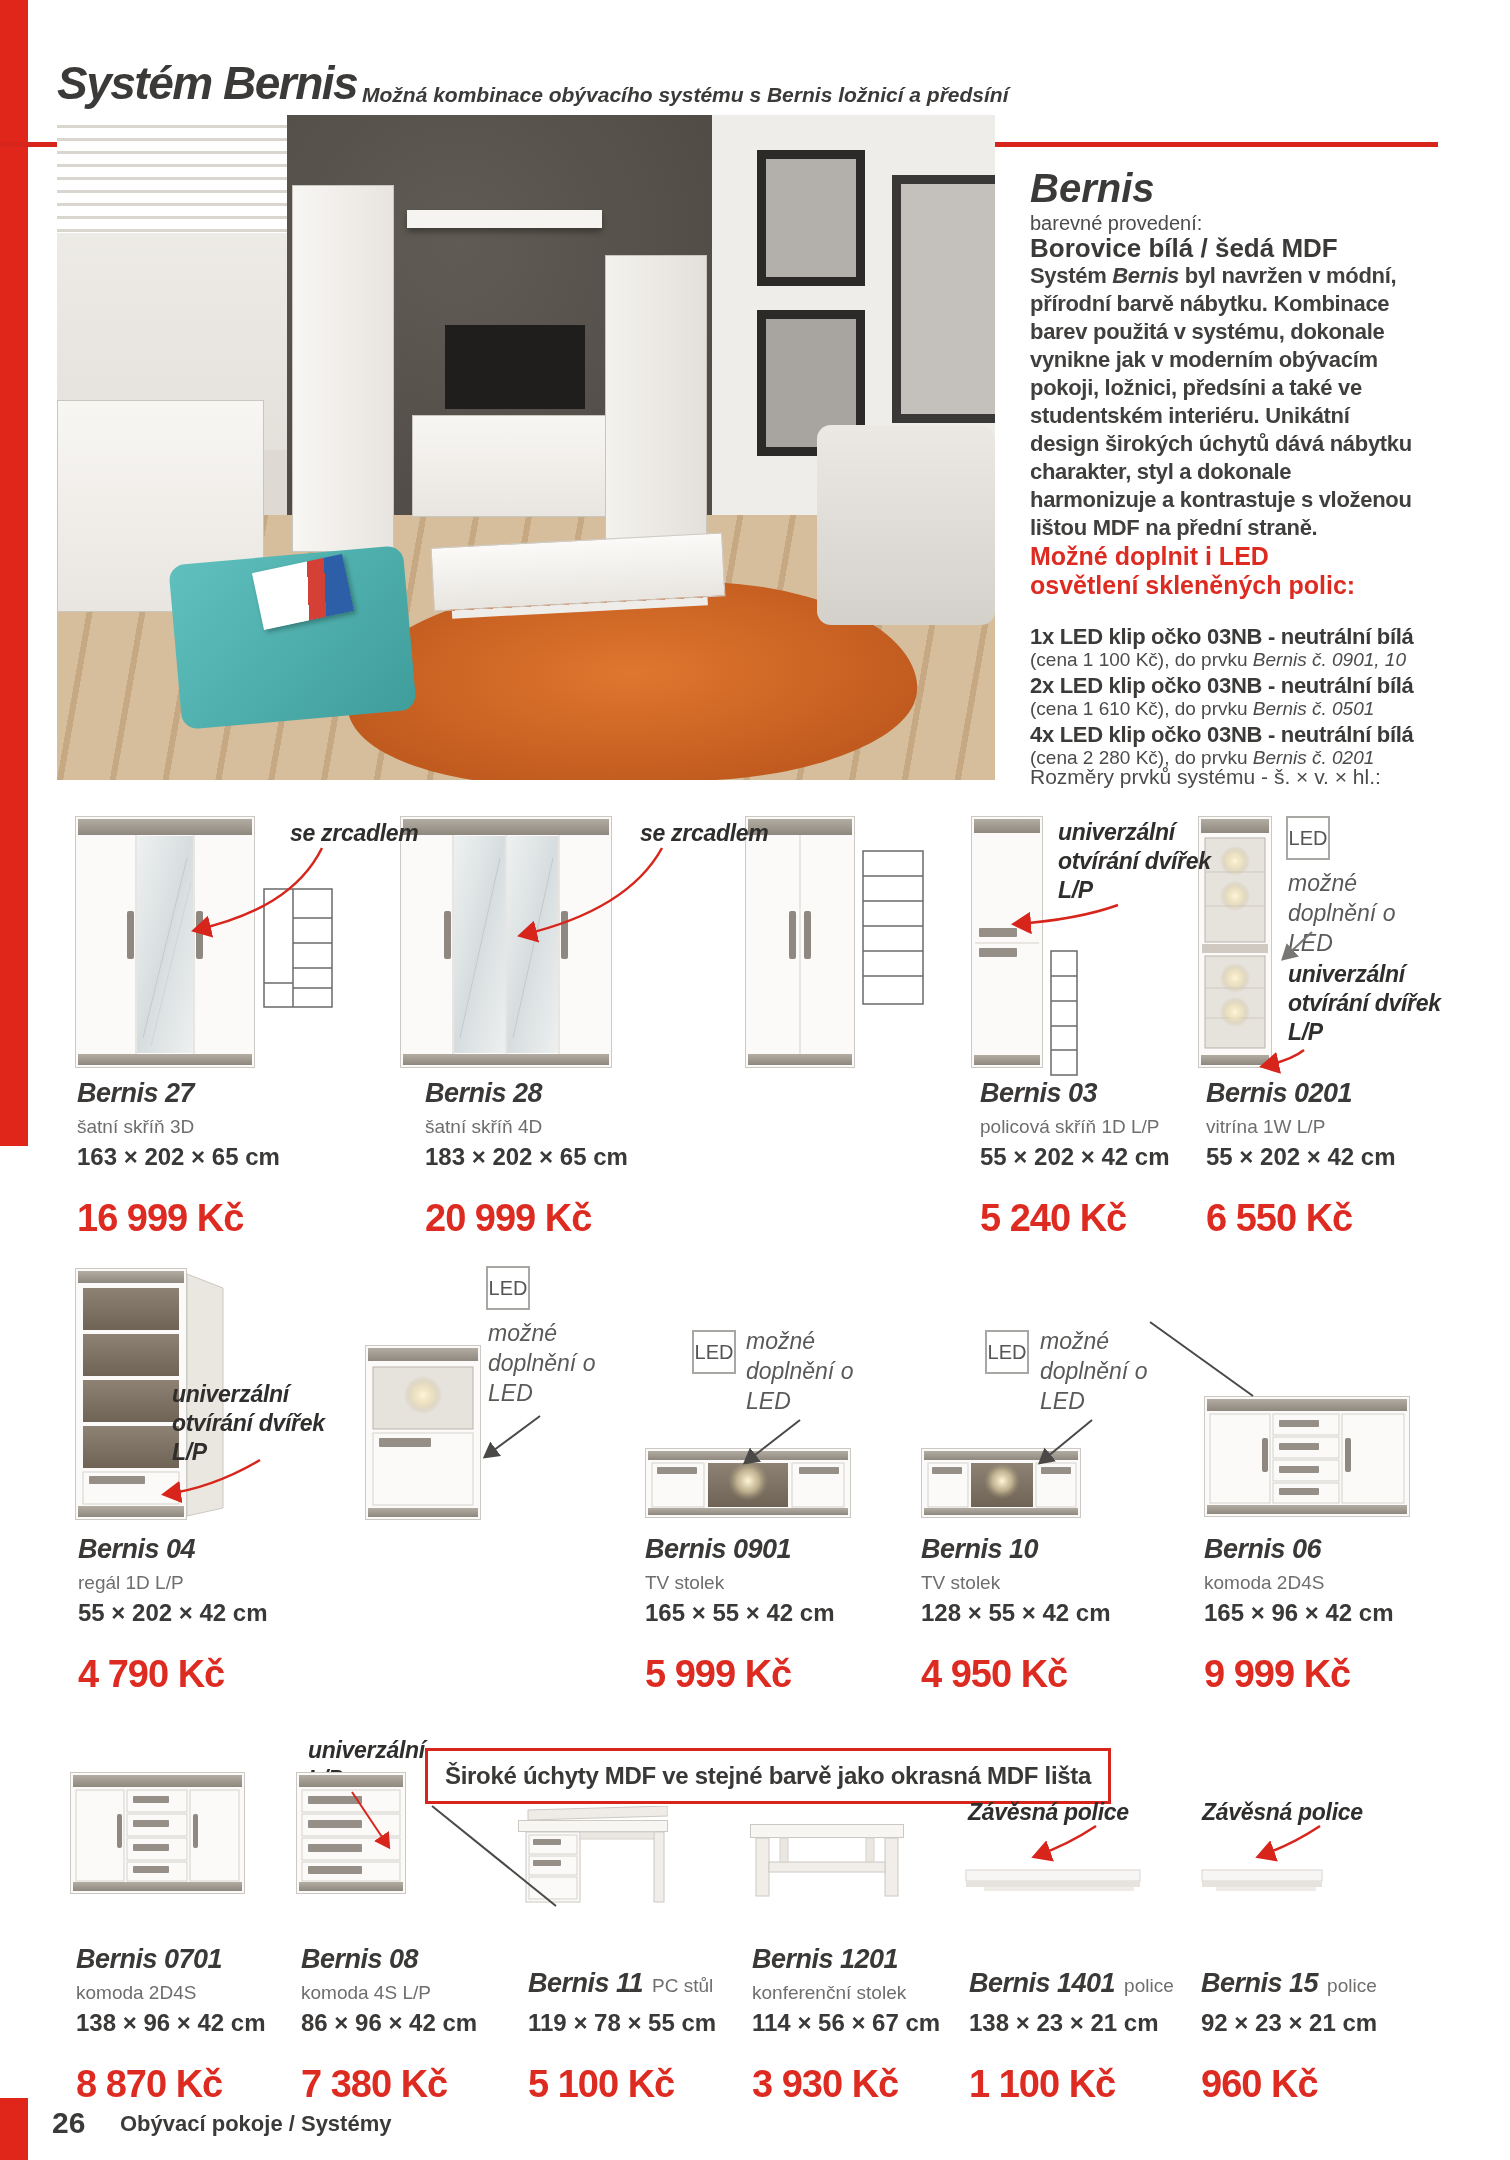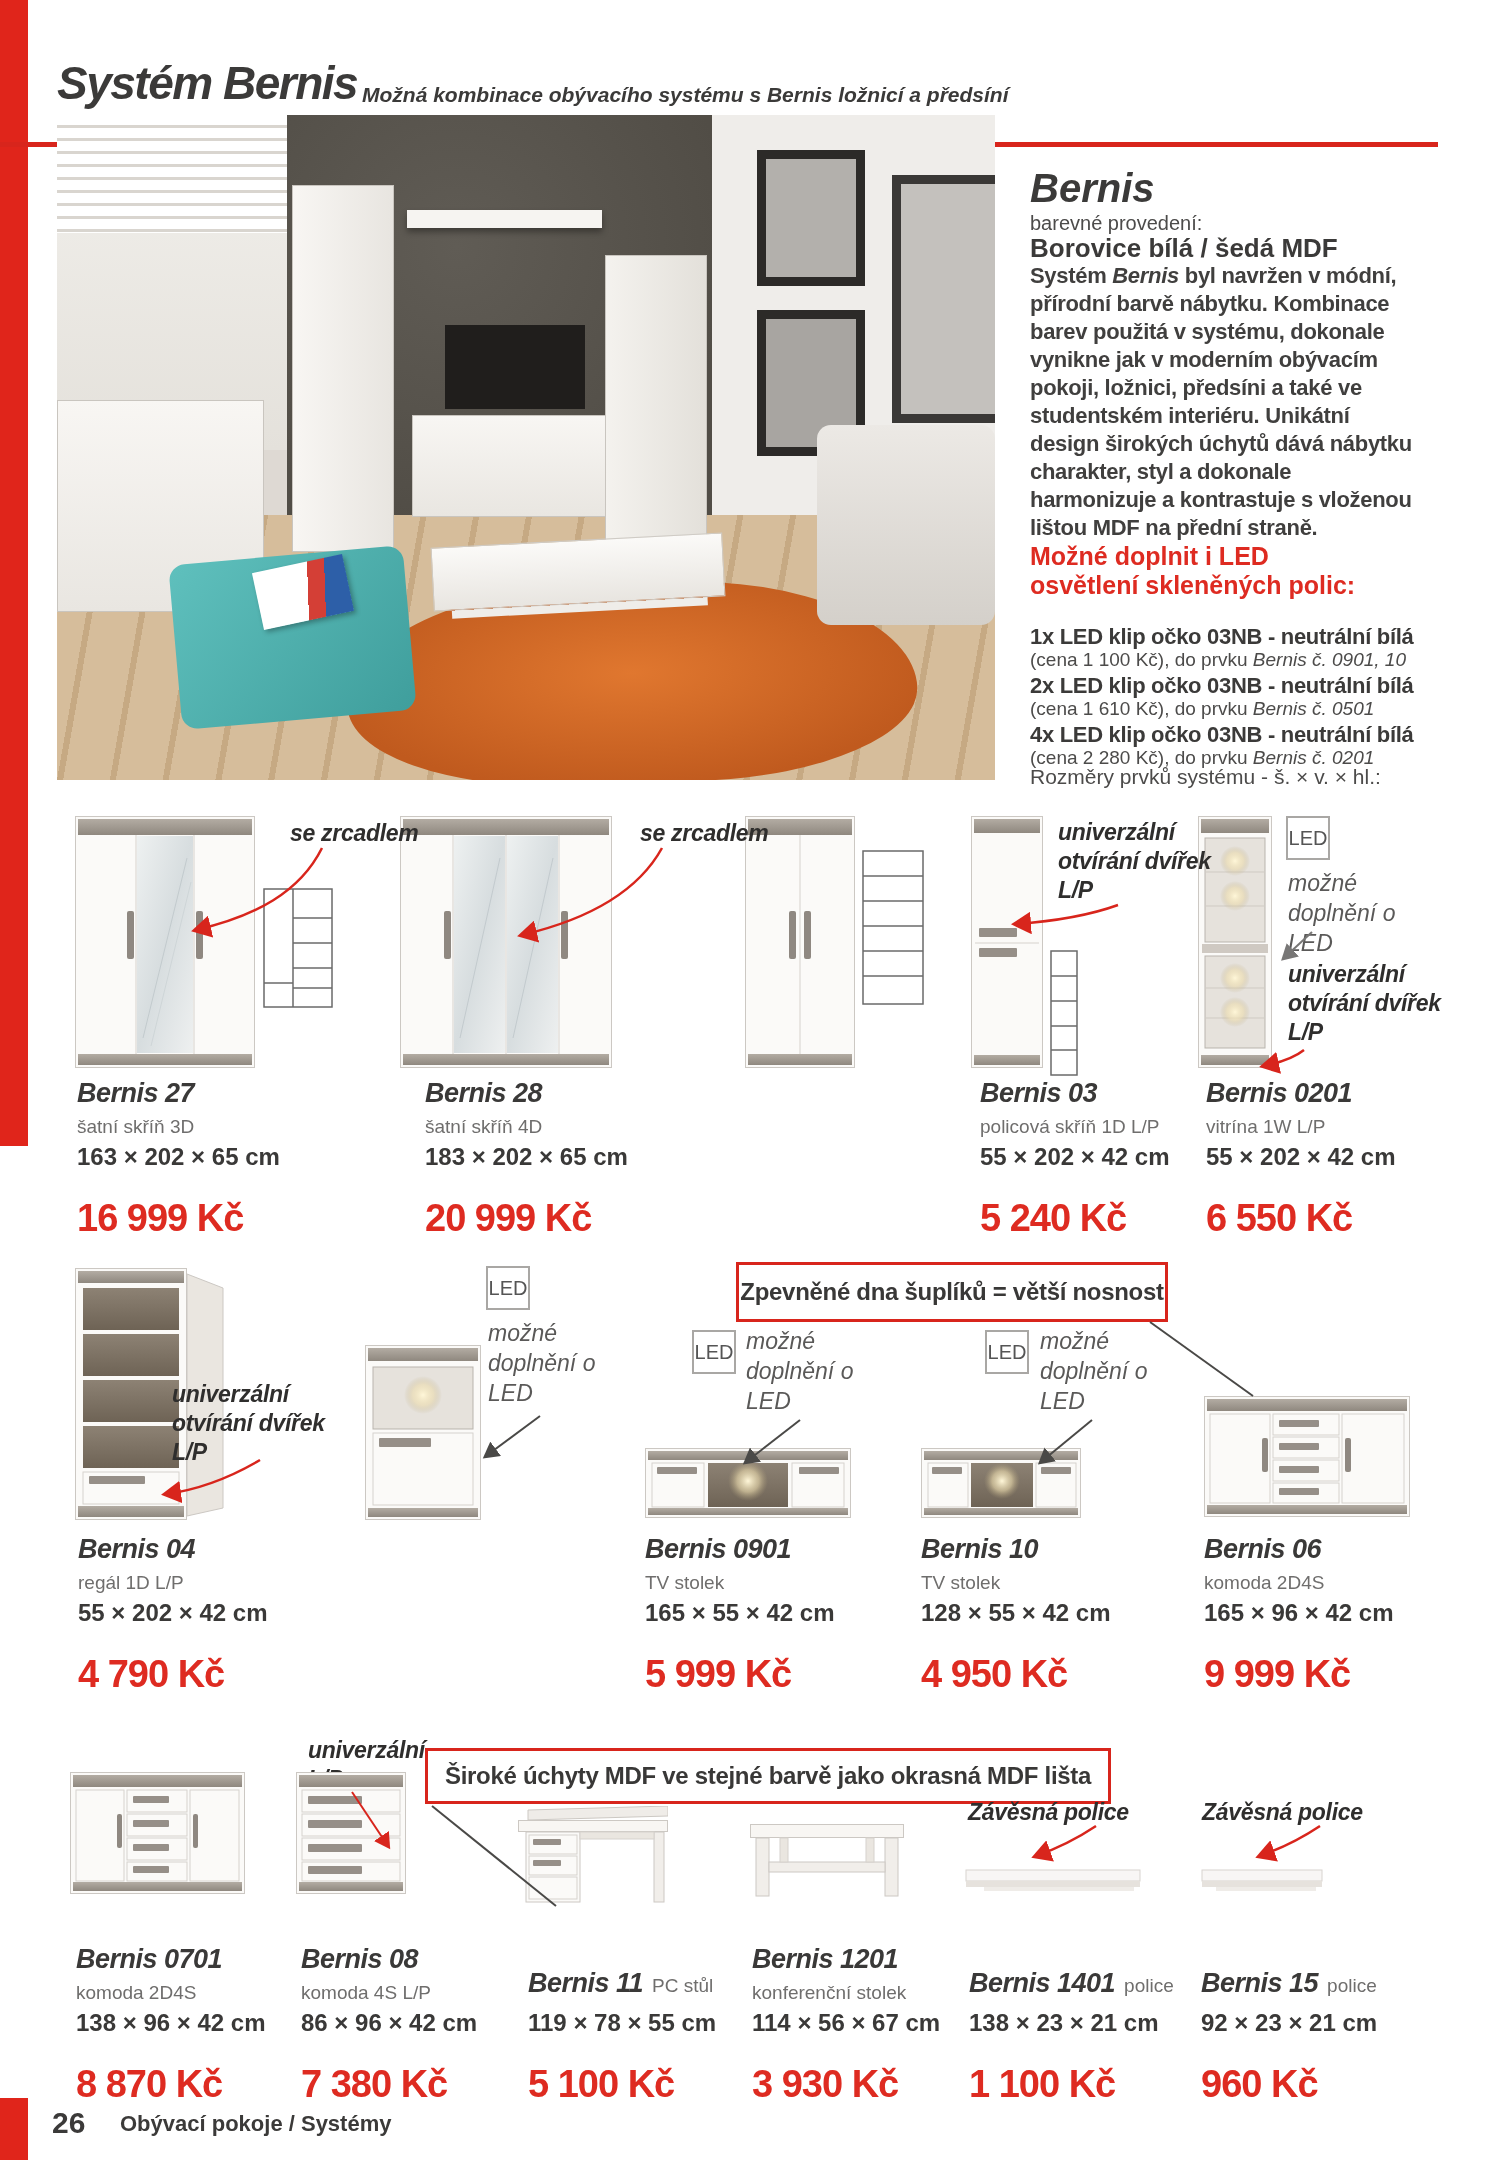--- a/index.html
+++ b/index.html
@@ -229,21 +229,20 @@
     <div class="pdims">55 × 202 × 42 cm</div>
     <div class="pprice">5 240 Kč</div>
   </div>
   <div class="abs plabel" style="left:1206px;top:1080px;">
     <div class="pname">Bernis 0201</div>
     <div class="ptype">vitrína 1W L/P</div>
     <div class="pdims">55 × 202 × 42 cm</div>
     <div class="pprice">6 550 Kč</div>
   </div>
 
-  <div class="abs banner" style="left:736px;top:1262px;width:432px;height:60px;">Zpevněné dna šuplíků = větší nosnost</div>
 
   <svg class="abs" style="left:75px;top:1268px;" width="150" height="252" viewBox="0 0 150 252">
     <polygon points="112,6 148,20 148,240 112,248" fill="#eae6e0" stroke="#ccc8c3"></polygon>
     <rect x="0.5" y="0.5" width="111" height="251" fill="#fbfaf8" stroke="#ccc8c3"></rect>
     <rect x="3" y="3" width="106" height="12" fill="url(#gTop)"></rect>
     <rect x="8" y="20" width="96" height="42" fill="url(#gIn)"></rect>
     <rect x="8" y="66" width="96" height="42" fill="url(#gIn)"></rect>
     <rect x="8" y="112" width="96" height="42" fill="url(#gIn)"></rect>
     <rect x="8" y="158" width="96" height="42" fill="url(#gIn)"></rect>
     <rect x="8" y="204" width="96" height="32" fill="#fbfaf8" stroke="#d6d2cd"></rect>

